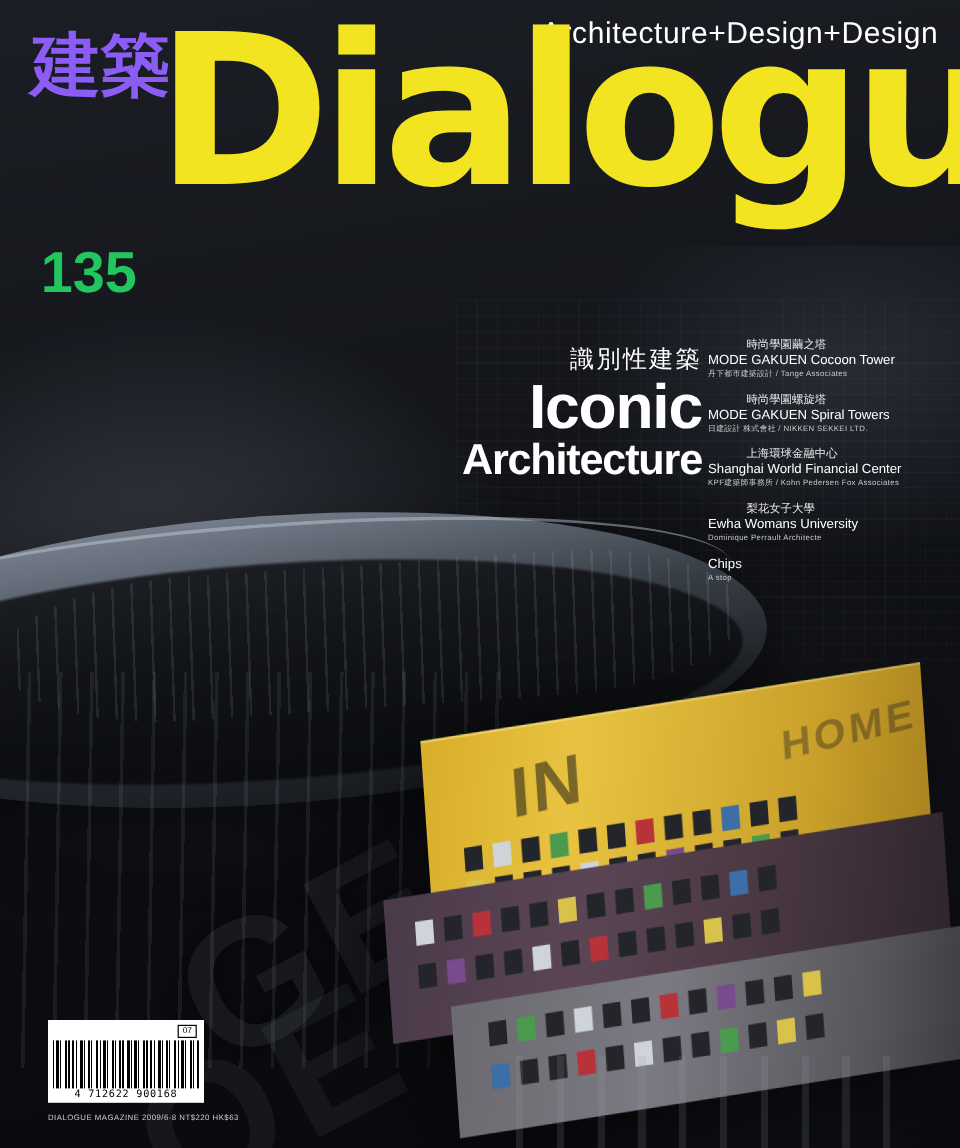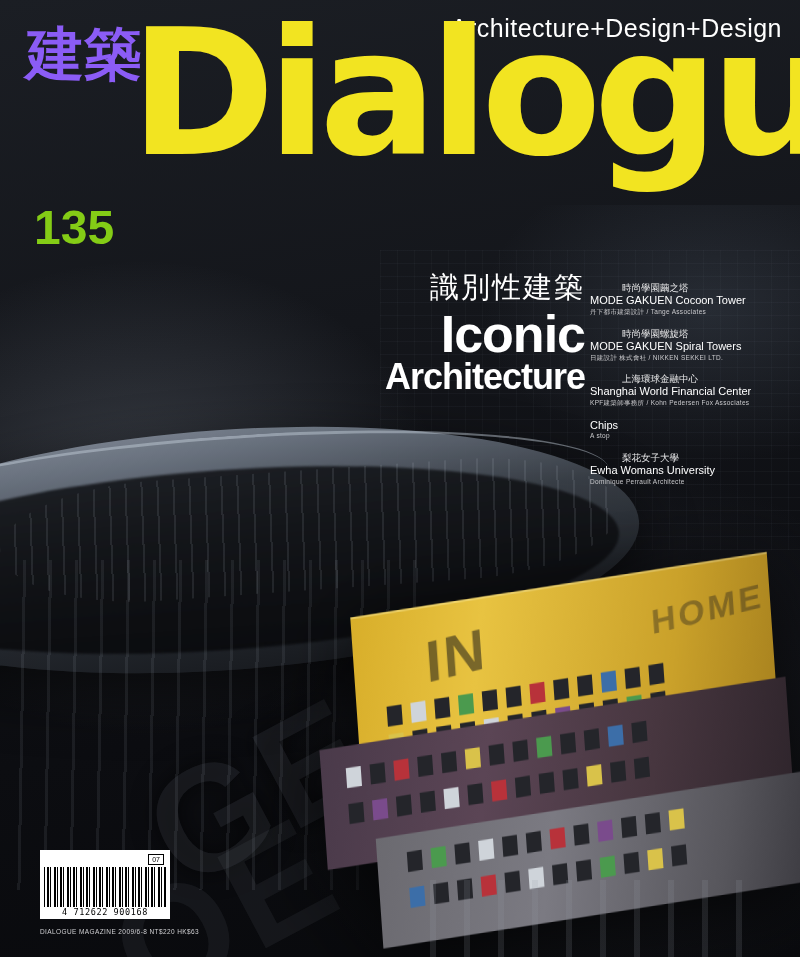--- a/index.html
+++ b/index.html
@@ -195,37 +195,38 @@
     color:#f2e421;
     letter-spacing:-8px;
     white-space:nowrap;
     font-family:"DejaVu Sans", sans-serif;
   }
   .issue {
     position:absolute;
     left:34px; top:200px;
     font-size:48px;
     font-weight:bold;
-    color:#84cc16;
+    color:#22c55e;
     letter-spacing:0;
   }
 
   
   .headline {
     position:absolute;
     left:305px; top:272px;
     width:280px;
     text-align:right;
     color:#ffffff;
   }
   .headline .cjk {
     font-family:"DejaVu Sans", sans-serif;
-    font-size:29px;
+    font-size:20px;
     letter-spacing:2px;
     line-height:1.1;
+    margin-top:16px;
   }
   .headline .en1 {
     font-size:52px; font-weight:bold; line-height:0.96; margin-top:6px;
     letter-spacing:-1px;
   }
   .headline .en2 {
     font-size:36px; font-weight:bold; line-height:0.96;
     letter-spacing:-1px;
   }
 
@@ -434,28 +435,28 @@
       <div class="c-cjk">時尚學園螺旋塔</div>
       <div class="c-en">MODE GAKUEN Spiral Towers</div>
       <div class="c-arch">日建設計 株式會社 / NIKKEN SEKKEI LTD.</div>
     </div>
     <div class="c-item">
       <div class="c-cjk">上海環球金融中心</div>
       <div class="c-en">Shanghai World Financial Center</div>
       <div class="c-arch">KPF建築師事務所 / Kohn Pedersen Fox Associates</div>
     </div>
     <div class="c-item">
-      <div class="c-en">Chips</div>
-      <div class="c-arch">A stop</div>
-    </div>
-    <div class="c-item">
       <div class="c-cjk">梨花女子大學</div>
       <div class="c-en">Ewha Womans University</div>
       <div class="c-arch">Dominique Perrault Architecte</div>
     </div>
+    <div class="c-item">
+      <div class="c-en">Chips</div>
+      <div class="c-arch">A stop</div>
+    </div>
   </div>
 
   <div class="barcode-wrap">
     <div class="bc-top">
       <span>07</span>
     </div>
     <div class="bc-bars"></div>
     <div class="bc-num">4 712622 900168</div>
   </div>
 

